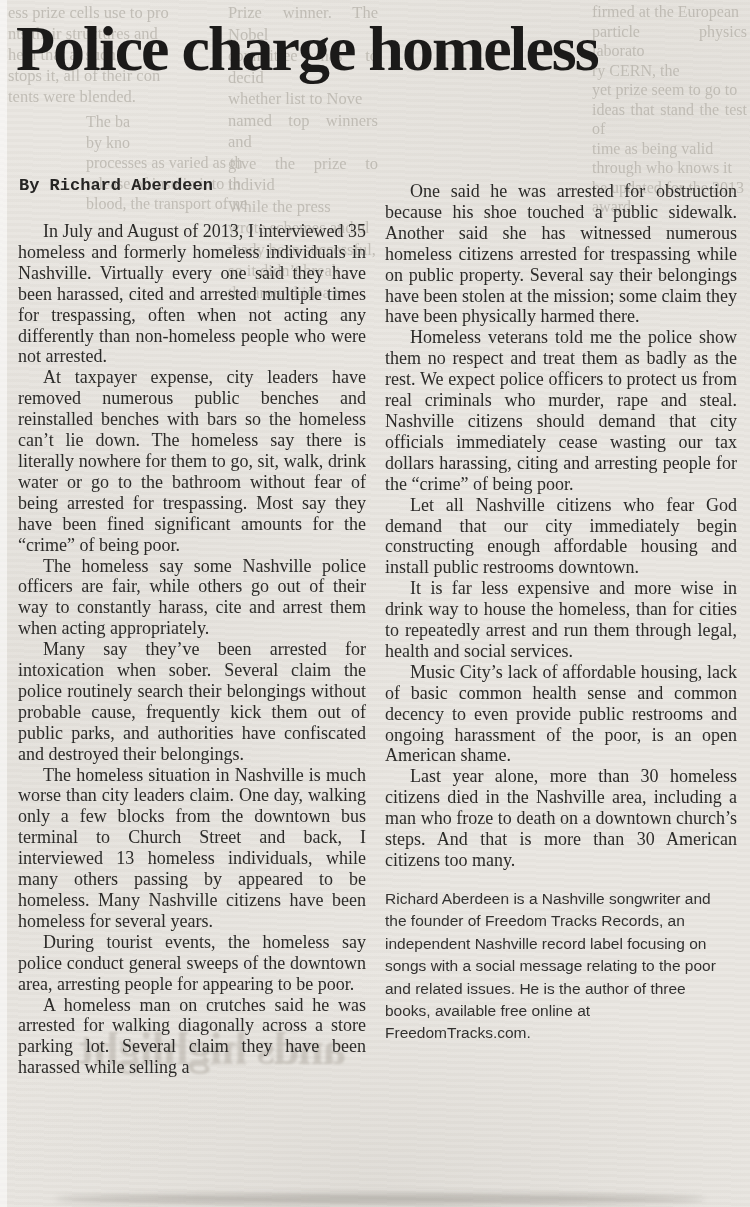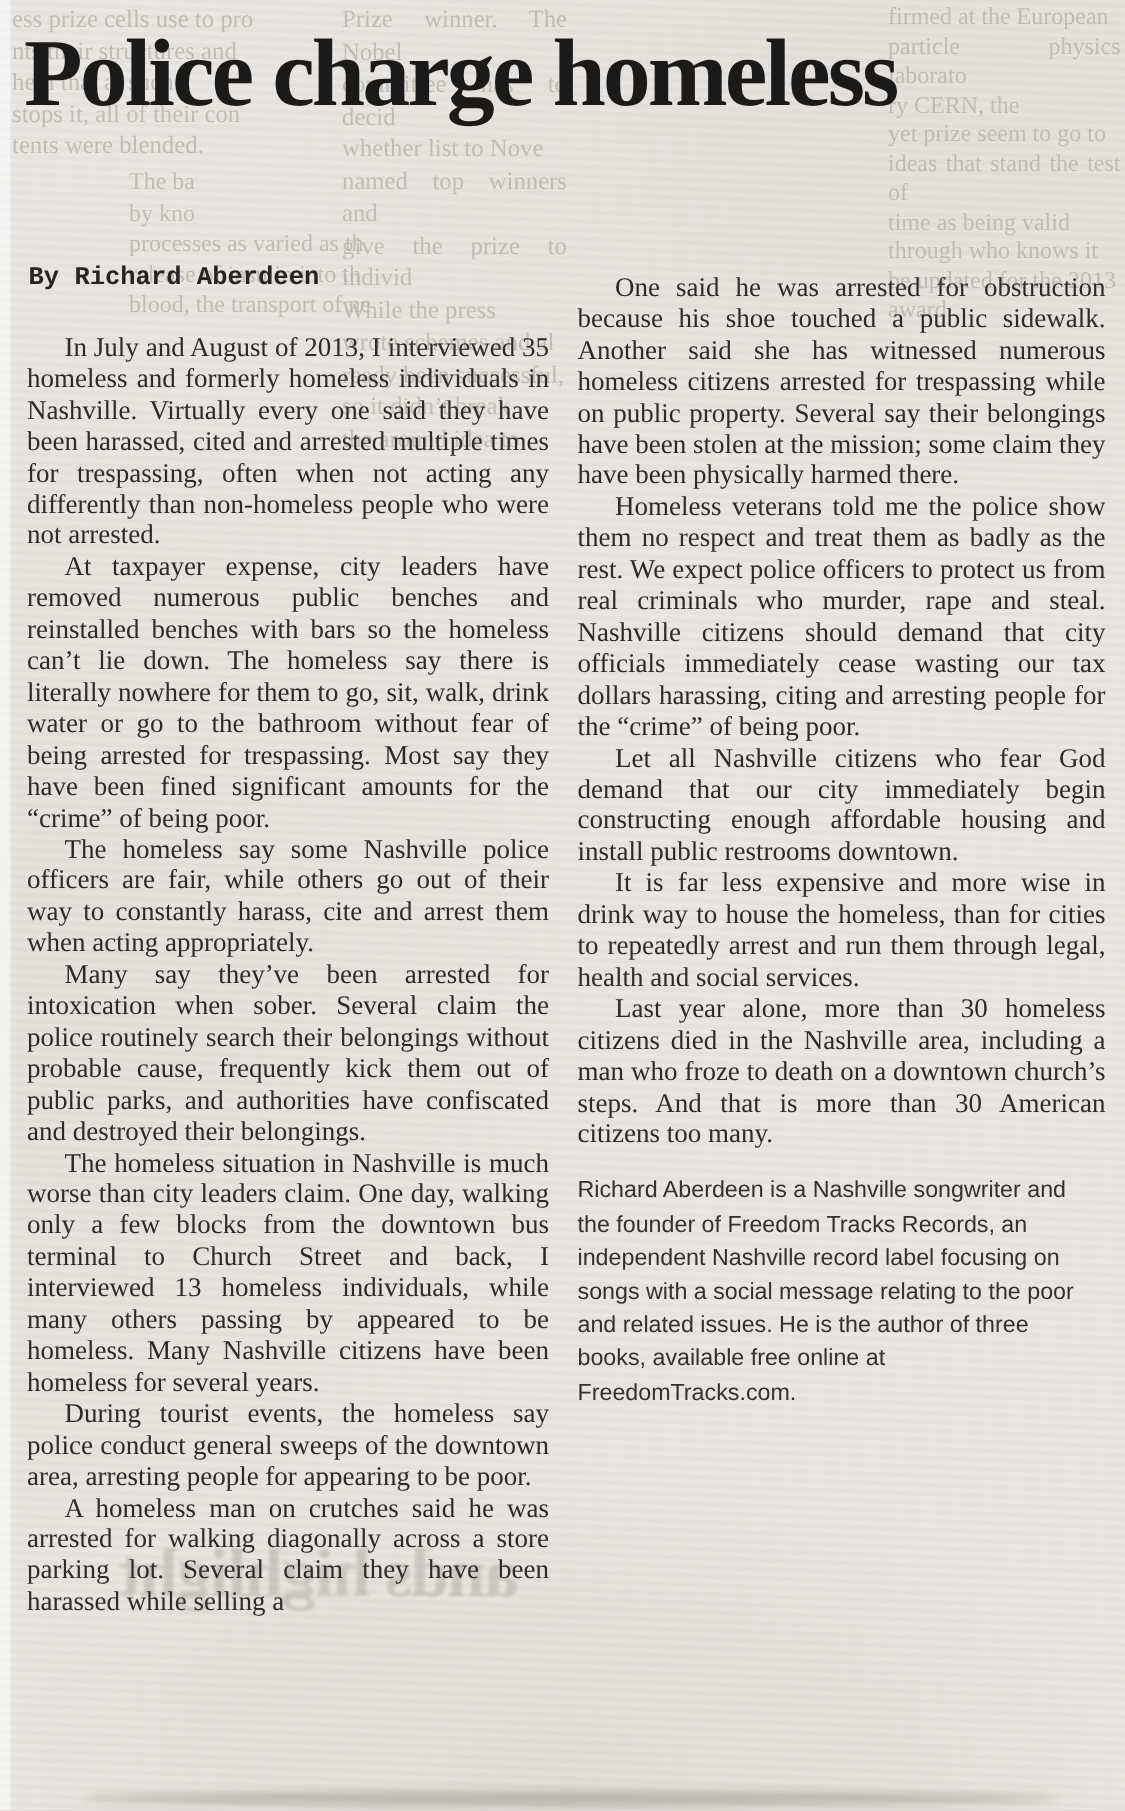--- a/index.html
+++ b/index.html
@@ -157,17 +157,18 @@
     <p>The homeless situation in Nashville is much worse than city leaders claim. One day, walking only a few blocks from the downtown bus terminal to Church Street and back, I interviewed 13 homeless individuals, while many others passing by appeared to be homeless. Many Nashville citizens have been homeless for several years.</p>
     <p>During tourist events, the homeless say police conduct general sweeps of the downtown area, arresting people for appearing to be poor.</p>
     <p>A homeless man on crutches said he was arrested for walking diagonally across a store parking lot. Several claim they have been harassed while selling a</p>
   </div>
 
   <div class="col col-right">
     <p>One said he was arrested for obstruction because his shoe touched a public sidewalk. Another said she has witnessed numerous homeless citizens arrested for trespassing while on public property. Several say their belongings have been stolen at the mission; some claim they have been physically harmed there.</p>
     <p>Homeless veterans told me the police show them no respect and treat them as badly as the rest. We expect police officers to protect us from real criminals who murder, rape and steal. Nashville citizens should demand that city officials immediately cease wasting our tax dollars harassing, citing and arresting people for the “crime” of being poor.</p>
     <p>Let all Nashville citizens who fear God demand that our city immediately begin constructing enough affordable housing and install public restrooms downtown.</p>
     <p>It is far less expensive and more wise in drink way to house the homeless, than for cities to repeatedly arrest and run them through legal, health and social services.</p>
+    <p>Music City’s lack of affordable housing, lack of basic common health sense and common decency to even provide public restrooms and ongoing harassment of the poor, is an open American shame.</p>
     <p>Last year alone, more than 30 homeless citizens died in the Nashville area, including a man who froze to death on a downtown church’s steps. And that is more than 30 American citizens too many.</p>
     <div class="bio">Richard Aberdeen is a Nashville songwriter and the founder of Freedom Tracks Records, an independent Nashville record label focusing on songs with a social message relating to the poor and related issues. He is the author of three books, available free online at FreedomTracks.com.</div>
   </div>
 
 </div>
 
 </body></html>

